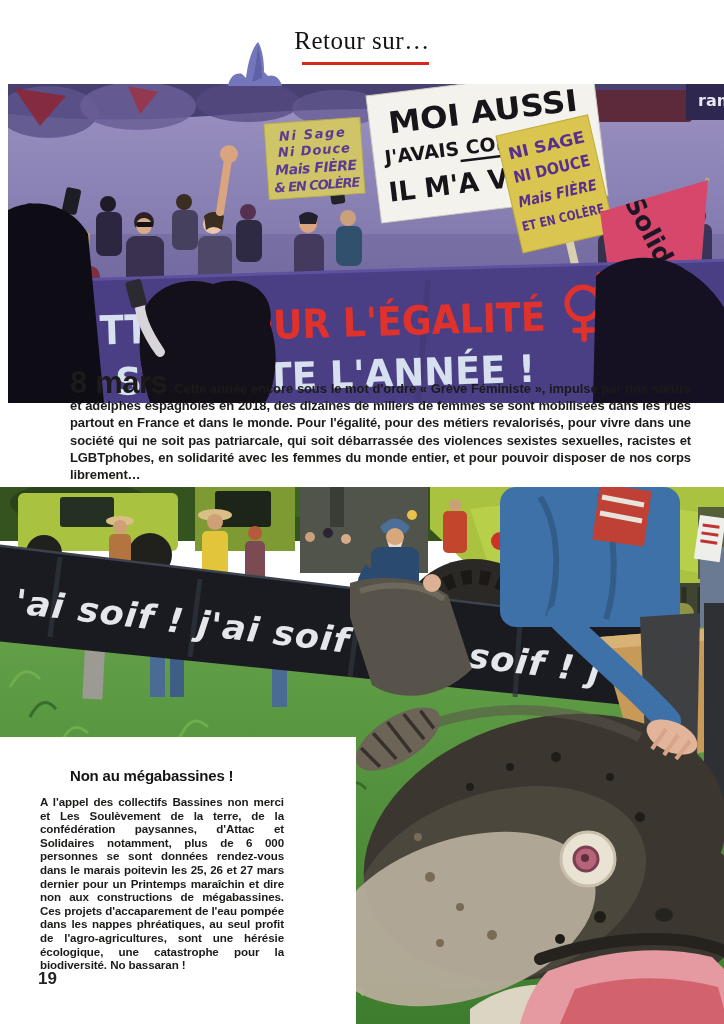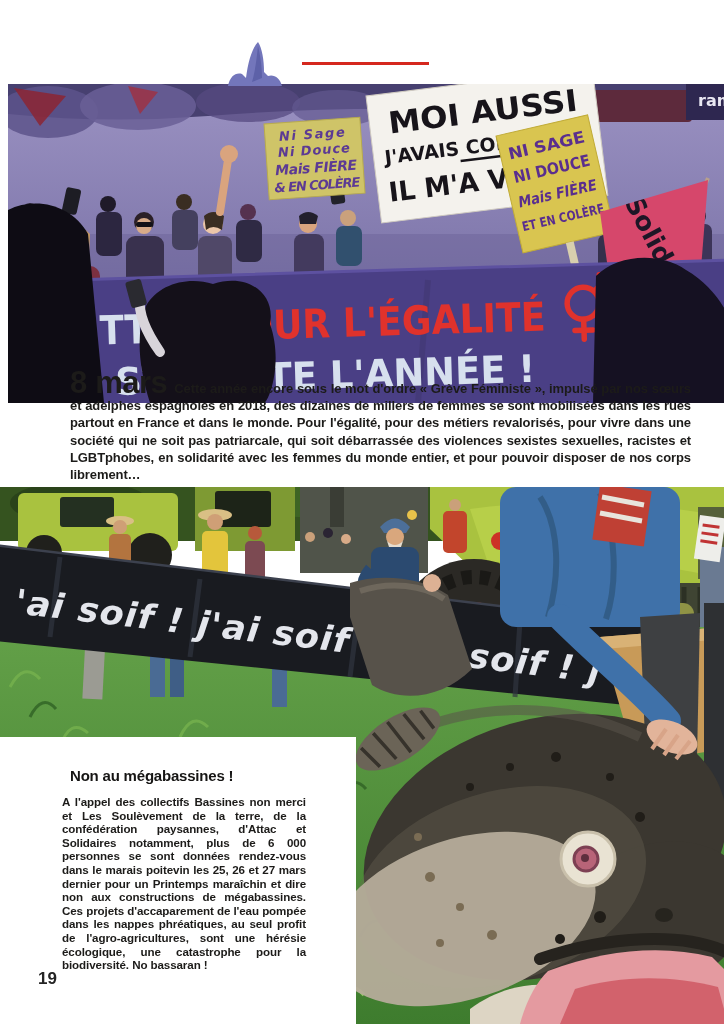--- a/index.html
+++ b/index.html
@@ -26,30 +26,31 @@
   svg{display:block;}
   svg text{font-family:"DejaVu Sans",sans-serif;}
   
   .a1{top:380px;left:70px;width:621px;z-index:2;}
   .a1 p{margin:0;font-size:13px;line-height:17.2px;font-weight:bold;
         text-align:justify;letter-spacing:-.1px;color:#1c1b19;}
   .lead{font-size:31px;line-height:0;font-weight:bold;letter-spacing:-.5px;padding-right:7px;}
   
   .col2{top:737px;left:0;width:356px;height:287px;background:#fff;z-index:2;}
   .col2 h2{margin:30px 0 11px 70px;font-size:15px;letter-spacing:-.2px;color:#161514;}
-  .col2 p{margin:0 0 0 62px;width:244px;font-size:11.6px;line-height:13.6px;
+  .col2 p{margin:0 0 0 40px;width:244px;font-size:11.6px;line-height:13.6px;
           font-weight:bold;text-align:justify;letter-spacing:-.1px;color:#1c1b19;}
   
   .pageno{top:969px;left:38px;font-size:17px;font-weight:bold;color:#242424;z-index:3;}
 </style>
 </head>
 <body>
 
 <div class="page">
 
+  <div class="abs h-title">Retour sur…</div>
   <div class="abs h-rule"></div>
 
   <div class="abs statue">
     <svg viewBox="0 0 64 48" width="64" height="48">
       <path d="M6,48 C8,38 14,34 20,36 L24,40 C26,24 30,10 36,4 C40,10 42,22 42,34 L46,38 C52,36 58,40 60,48 Z" fill="#7376bb"></path>
       <path d="M30,44 C34,30 35,16 36,8 C38,16 40,28 40,40 Z" fill="#5d61a8"></path>
     </svg>
   </div>
 
   <div class="abs photo1">

